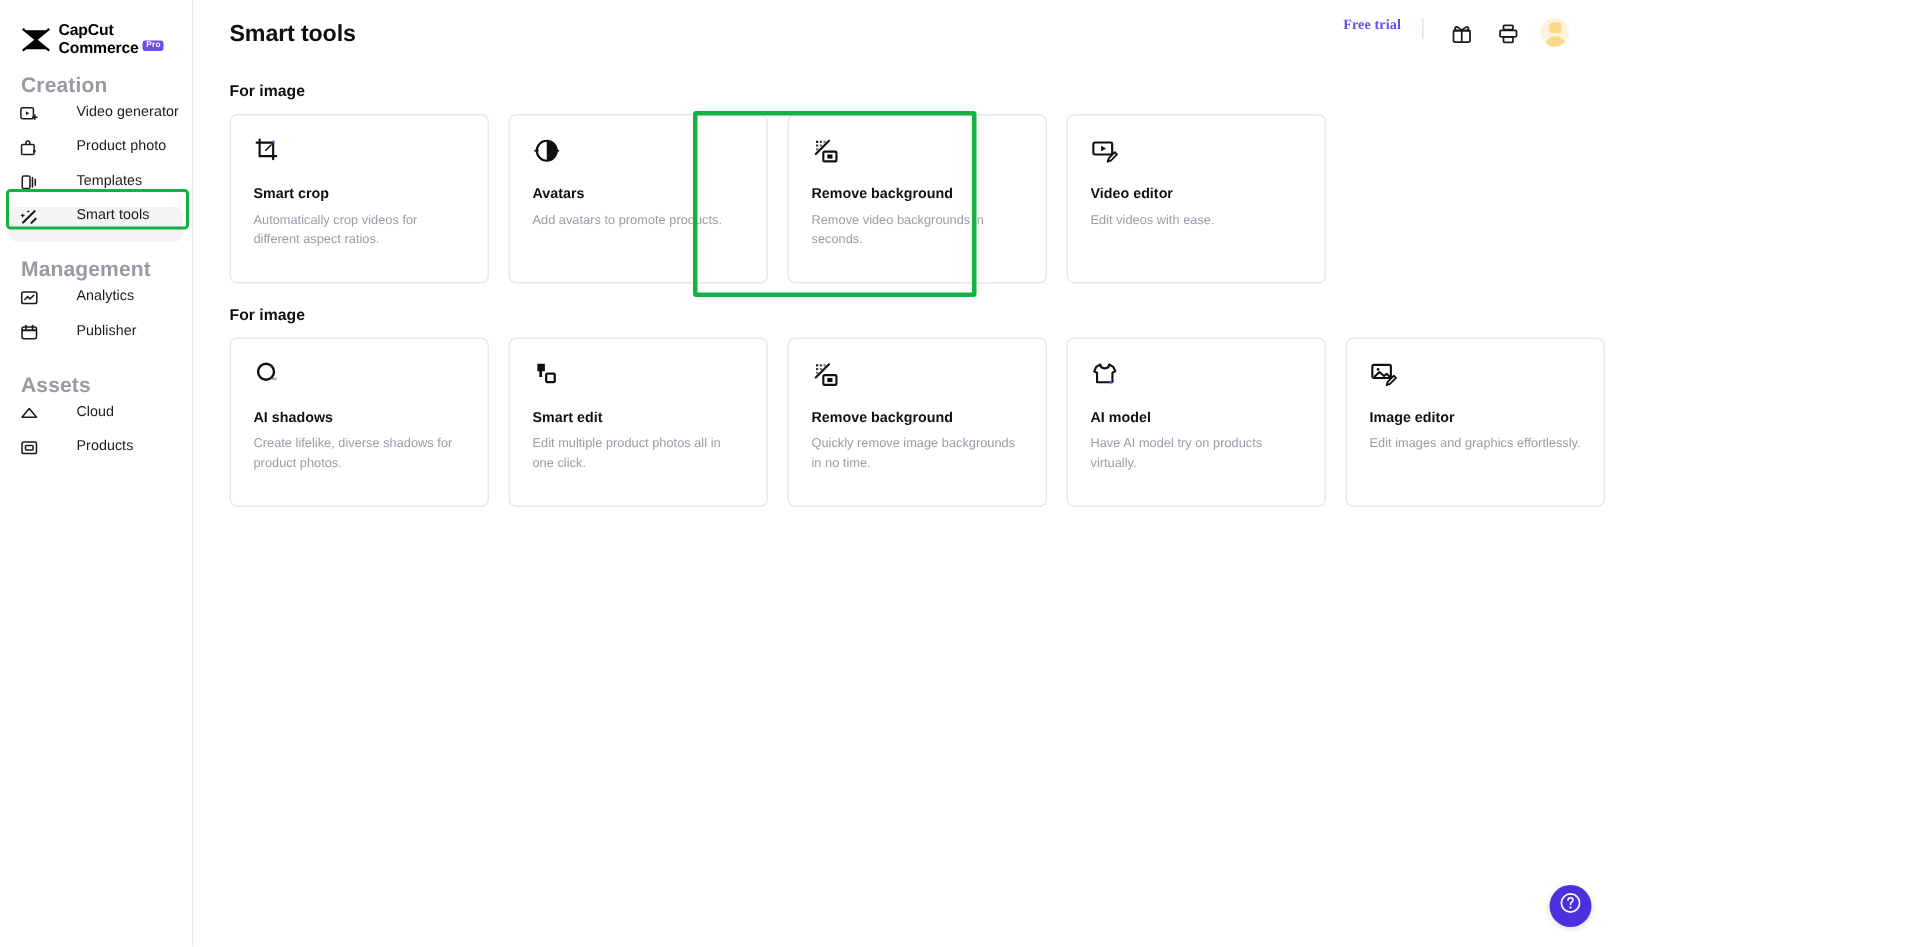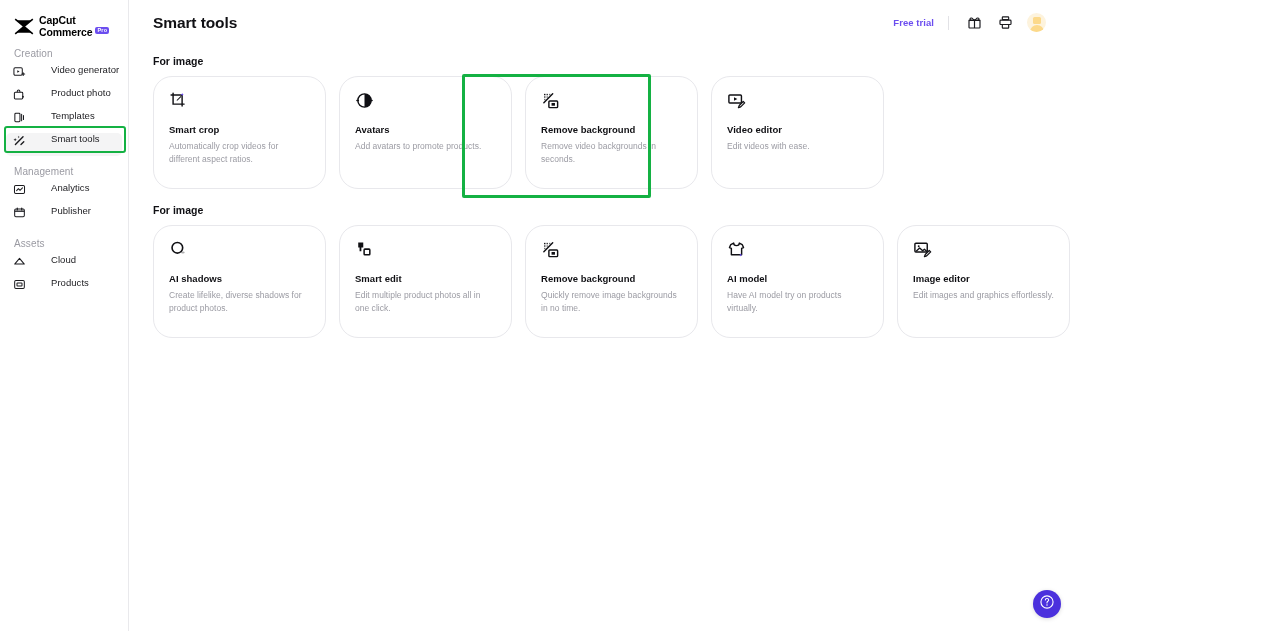--- a/index.html
+++ b/index.html
@@ -40,24 +40,25 @@
   }
   .pro-badge {
     background: #6B4DEF; color: #ffffff;
     font-size: 5.5px; font-weight: bold;
     padding: 1px 2px; border-radius: 2px;
     line-height: 1; letter-spacing: 0.2px;
     display: inline-block;
   }
 
   .nav-section-label {
-    font-size: 10px; color: #9a9aa2;
+    font-size: 14px; color: #9a9aa2;
     padding: 0 0 0 14px;
     margin: 10px 0 5px 0;
     letter-spacing: 0.1px;
+    font-weight: bold;
   }
   .nav-item {
     display: flex; align-items: flex-start;
     gap: 25px;
     height: 23px;
     margin: 0 6px;
     padding: 0 7px;
     border-radius: 5px;
     cursor: pointer;
     position: relative;
@@ -89,21 +90,21 @@
     height: 45px;
     display: flex; align-items: center;
     padding: 0 25px 0 24px;
   }
   #page-title {
     font-size: 15.5px; font-weight: bold; color: #101014;
     letter-spacing: -0.1px;
   }
   #topbar-right {
     margin-left: auto;
-    display: flex; align-items: center; gap: 0px;
+    display: flex; align-items: flex-start; gap: 0px; font-family: Liberation Serif, serif;
   }
   #free-trial {
     font-size: 9.5px; font-weight: bold; color: #6B4DEF;
     cursor: pointer; margin-right: 14px; letter-spacing: 0.05px;
   }
   .topbar-divider {
     width: 1px; height: 14px; background: #e2e2e6; margin-right: 14px;
   }
   .topbar-icon-btn {
     width: 22px; height: 22px;
@@ -131,21 +132,21 @@
   
   #content { padding: 10px 0 0 24px; }
   .section-title {
     font-size: 10.5px; font-weight: bold; color: #101014;
     margin: 0 0 9px 0; letter-spacing: 0.02px;
   }
   .card-row { display: flex; gap: 13px; }
   .tool-card {
     width: 173px; height: 113px;
     border: 1px solid #e8e8ec;
-    border-radius: 19px;
+    border-radius: 5px;
     background: #ffffff;
     padding: 14px 15px 0 15px;
     cursor: pointer;
     position: relative;
   }
   .tool-icon { height: 19px; margin-bottom: 14px; }
   .tool-icon svg { display: block; }
   .tool-name {
     font-size: 9.5px; font-weight: bold; color: #101014;
     margin-bottom: 5px; letter-spacing: 0.02px;

